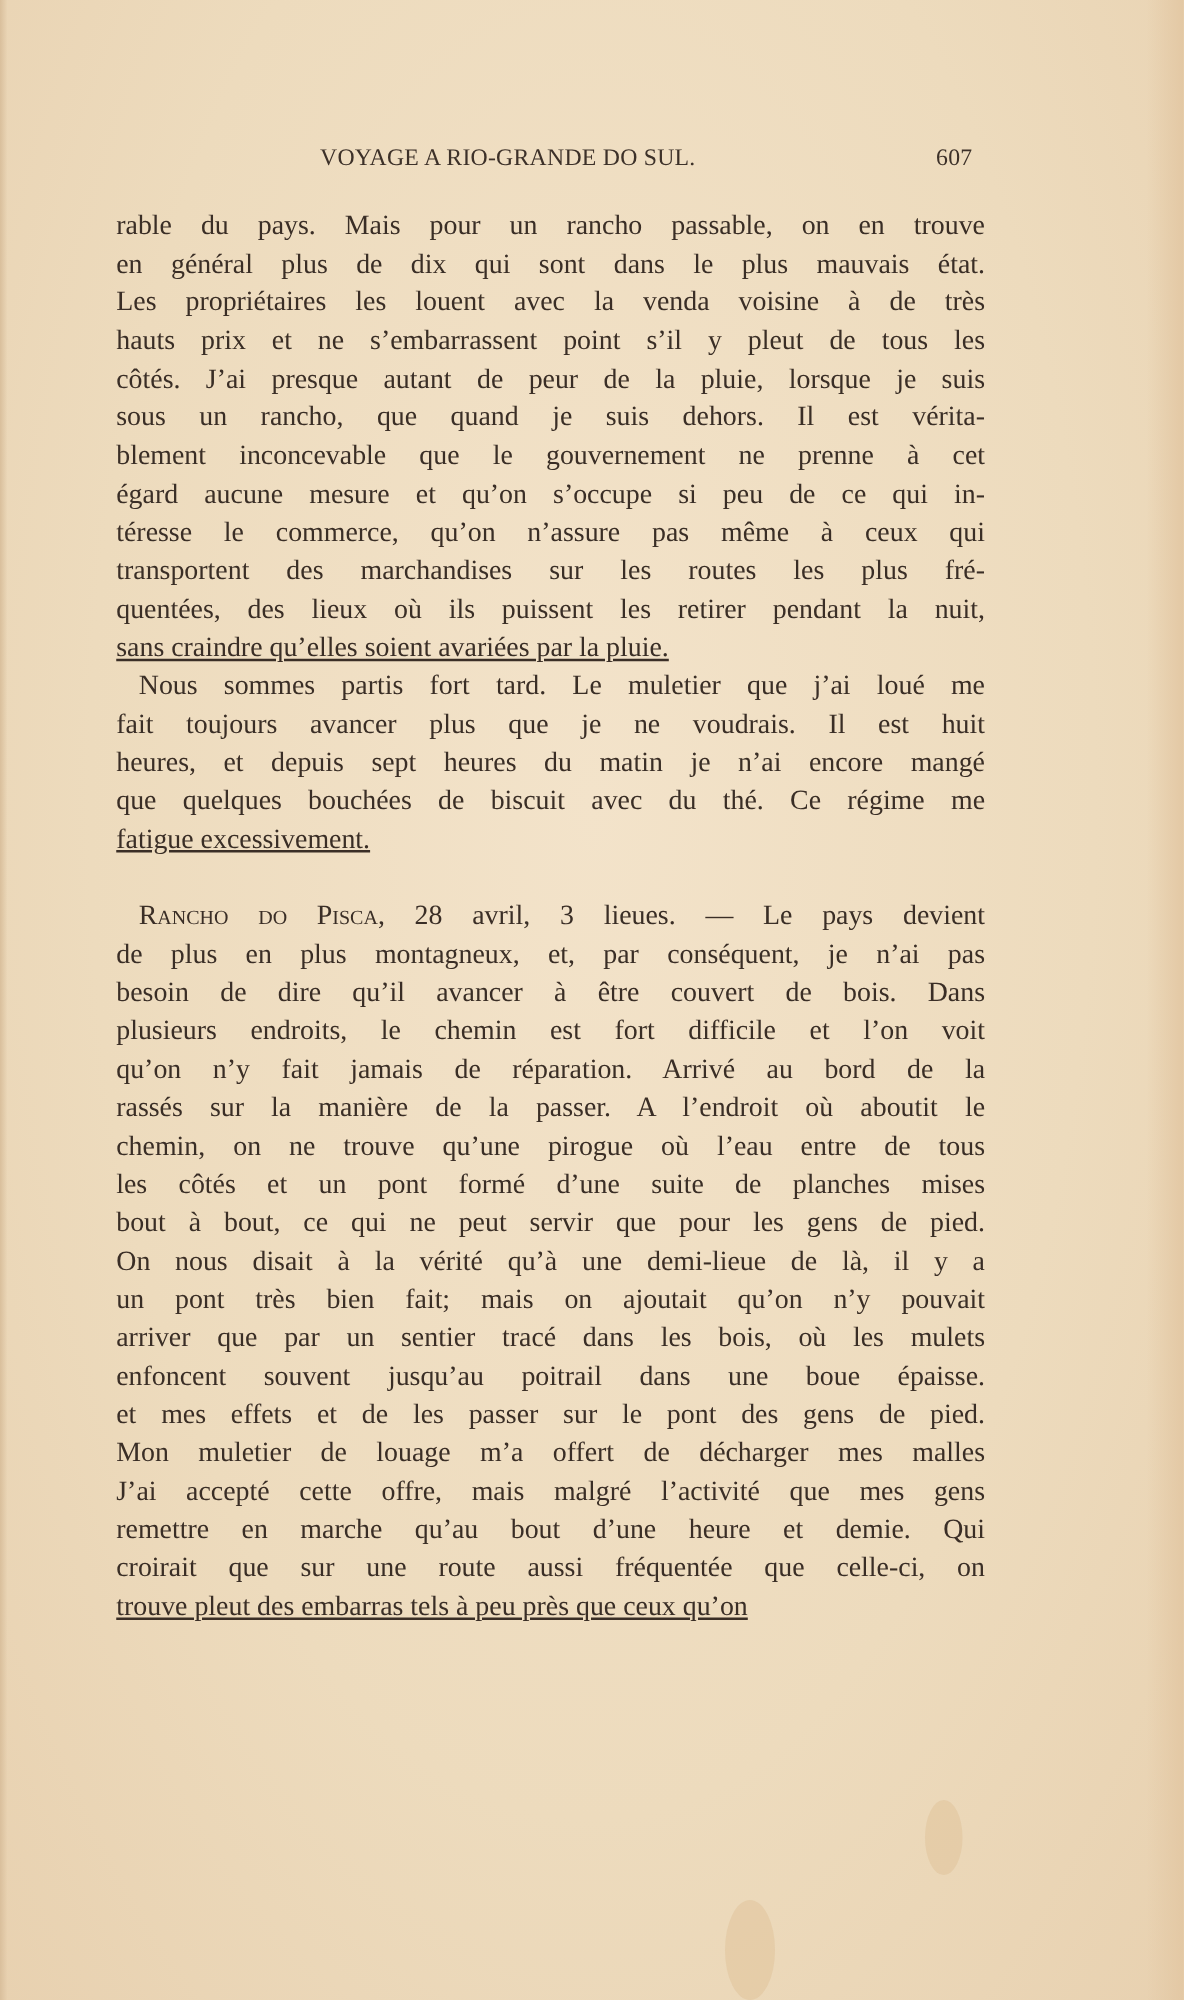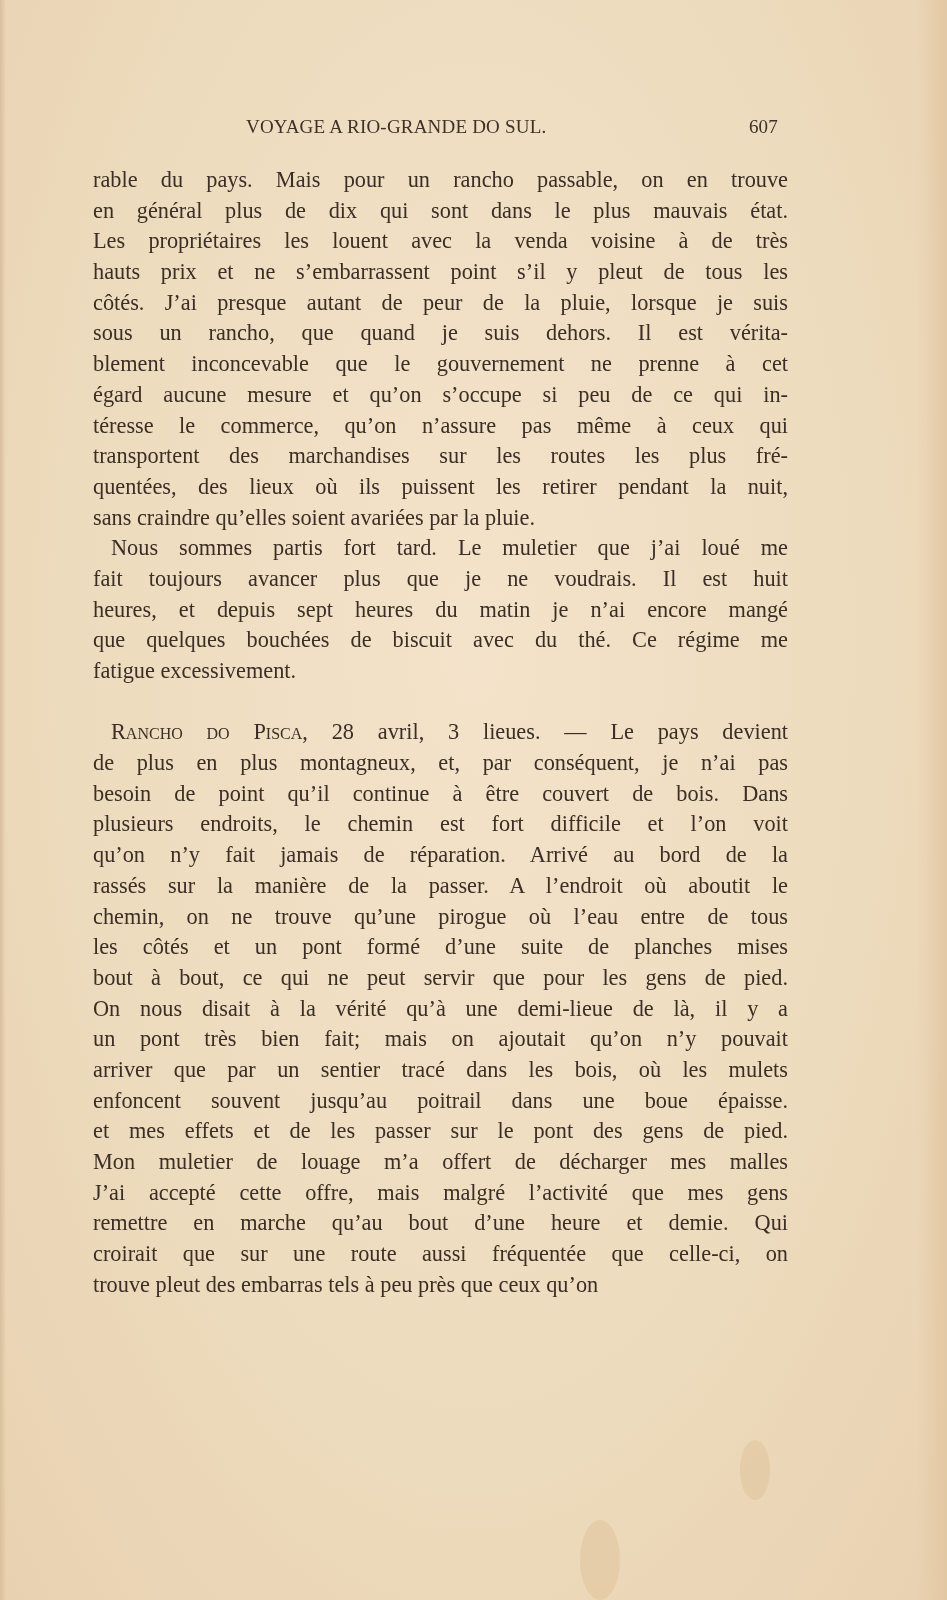--- a/index.html
+++ b/index.html
@@ -16,32 +16,32 @@
     background: linear-gradient(to right, #d9bf9c, rgba(233,214,186,0));
   }
   .page-edge-right {
     position: absolute; right: 0; top: 0; width: 30px; height: 1600px;
     background: linear-gradient(to left, #e3c8a4, rgba(239,220,192,0));
   }
   .header {
     position: absolute; top: 116px; left: 246px; width: 532px;
     font-size: 19px; letter-spacing: 0.2px; color: #3d3129;
   }
-  .header .running-title { position: absolute; left: 0; top: 0; white-space: nowrap; }
+  .header .running-title { position: absolute; left: 10px; top: 0; white-space: nowrap; }
   .header .page-number { position: absolute; right: 0; top: 0; text-align: center; }
   .body-text {
     position: absolute; top: 165px; left: 93px; width: 695px;
     font-size: 22.3px; line-height: 30.7px;
   }
   .line {
     display: block; white-space: nowrap;
     text-align: justify; text-align-last: justify;
     height: 30.7px;
   }
-  .line.last { text-align-last: left; }
+  .line.last { text-align-last: left; text-decoration: underline; }
   .line.indent { padding-left: 18px; }
   .gap { height: 30.7px; display: block; }
   .sc { font-variant: small-caps; }
   .stain {
     position: absolute; border-radius: 50%;
     background: rgba(210,170,120,0.25);
   }
 </style>
 </head>
 <body>
@@ -75,21 +75,21 @@
       <span class="line indent">Nous sommes partis fort tard. Le muletier que j’ai loué me</span>
       <span class="line">fait toujours avancer plus que je ne voudrais. Il est huit</span>
       <span class="line">heures, et depuis sept heures du matin je n’ai encore mangé</span>
       <span class="line">que quelques bouchées de biscuit avec du thé. Ce régime me</span>
       <span class="line last">fatigue excessivement.</span>
     </div>
   <span class="gap"></span>
   <div id="p2">
       <span class="line indent"><span class="sc">Rancho do Pisca</span><span>, 28 avril, 3 lieues. — Le pays devient</span></span>
       <span class="line">de plus en plus montagneux, et, par conséquent, je n’ai pas</span>
-      <span class="line">besoin de point qu’il continue à être couvert de bois. Dans</span>
+      <span class="line">besoin de dire qu’il avancer à être couvert de bois. Dans</span>
       <span class="line">plusieurs endroits, le chemin est fort difficile et l’on voit</span>
       <span class="line">qu’on n’y fait jamais de réparation. Arrivé au bord de la</span>
       <span class="line">rassés sur la manière de la passer. A l’endroit où aboutit le</span>
       <span class="line">chemin, on ne trouve qu’une pirogue où l’eau entre de tous</span>
       <span class="line">les côtés et un pont formé d’une suite de planches mises</span>
       <span class="line">bout à bout, ce qui ne peut servir que pour les gens de pied.</span>
       <span class="line">On nous disait à la vérité qu’à une demi-lieue de là, il y a</span>
       <span class="line">un pont très bien fait; mais on ajoutait qu’on n’y pouvait</span>
       <span class="line">arriver que par un sentier tracé dans les bois, où les mulets</span>
       <span class="line">enfoncent souvent jusqu’au poitrail dans une boue épaisse.</span>

